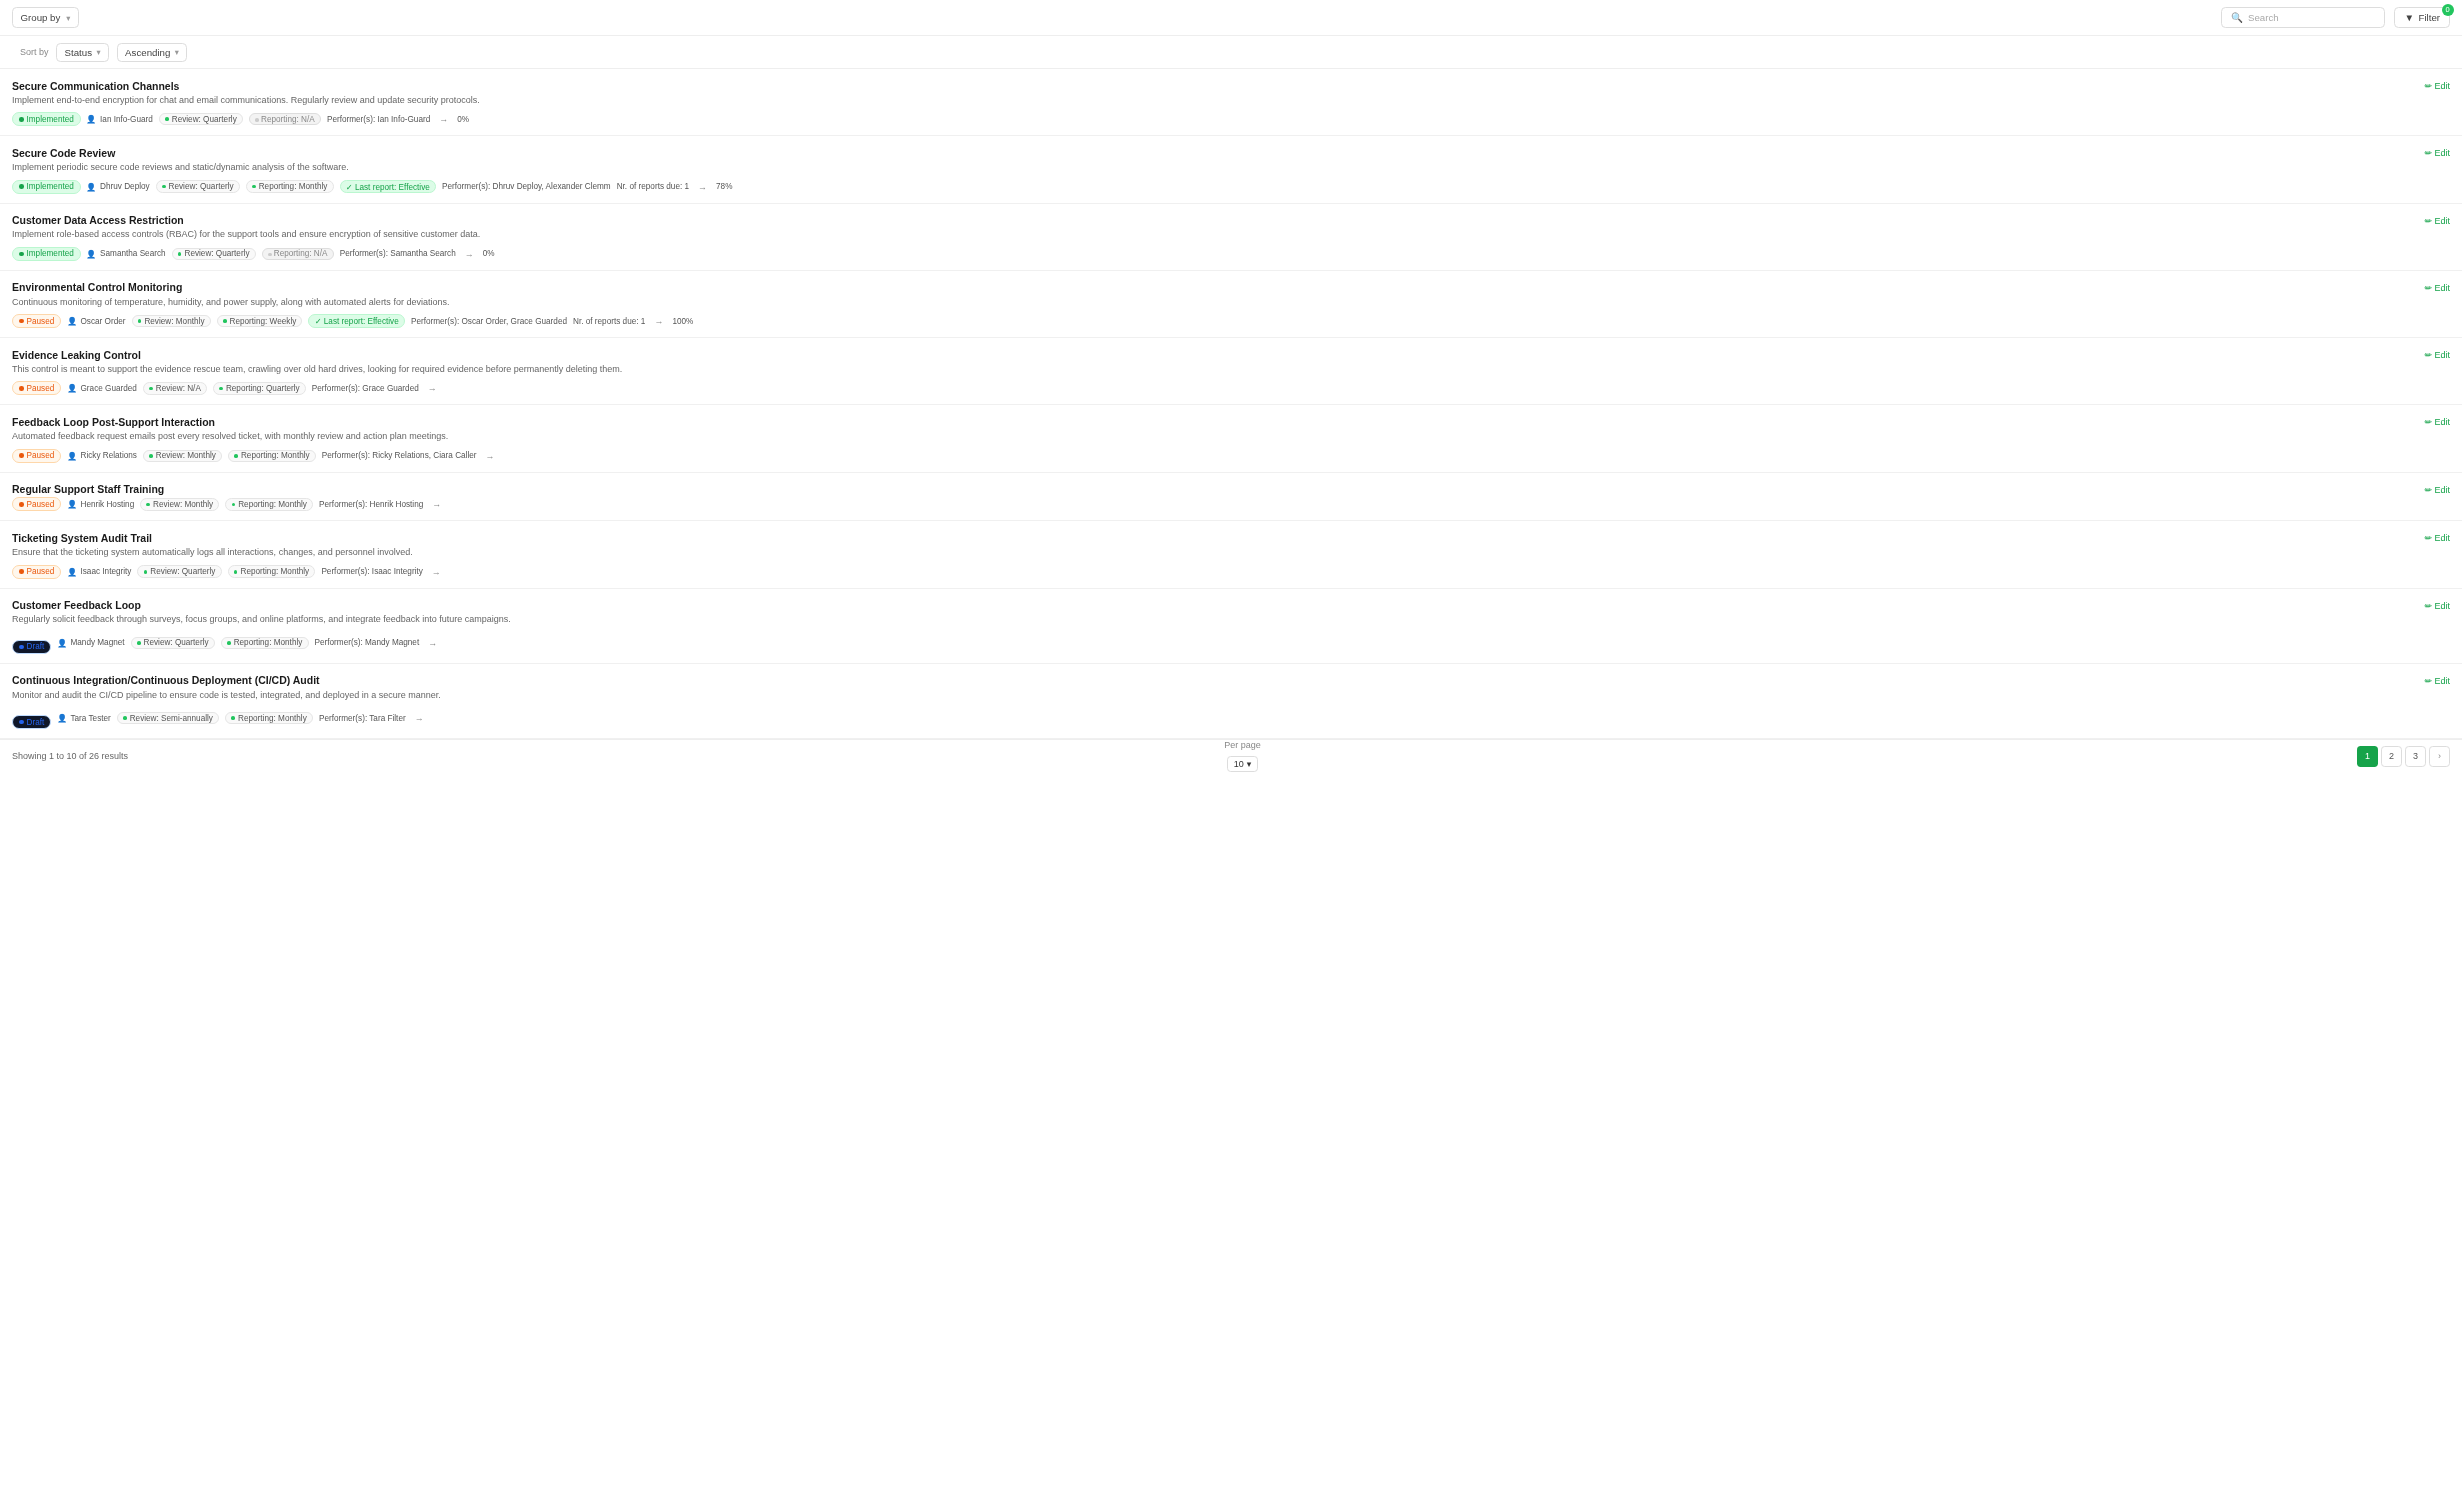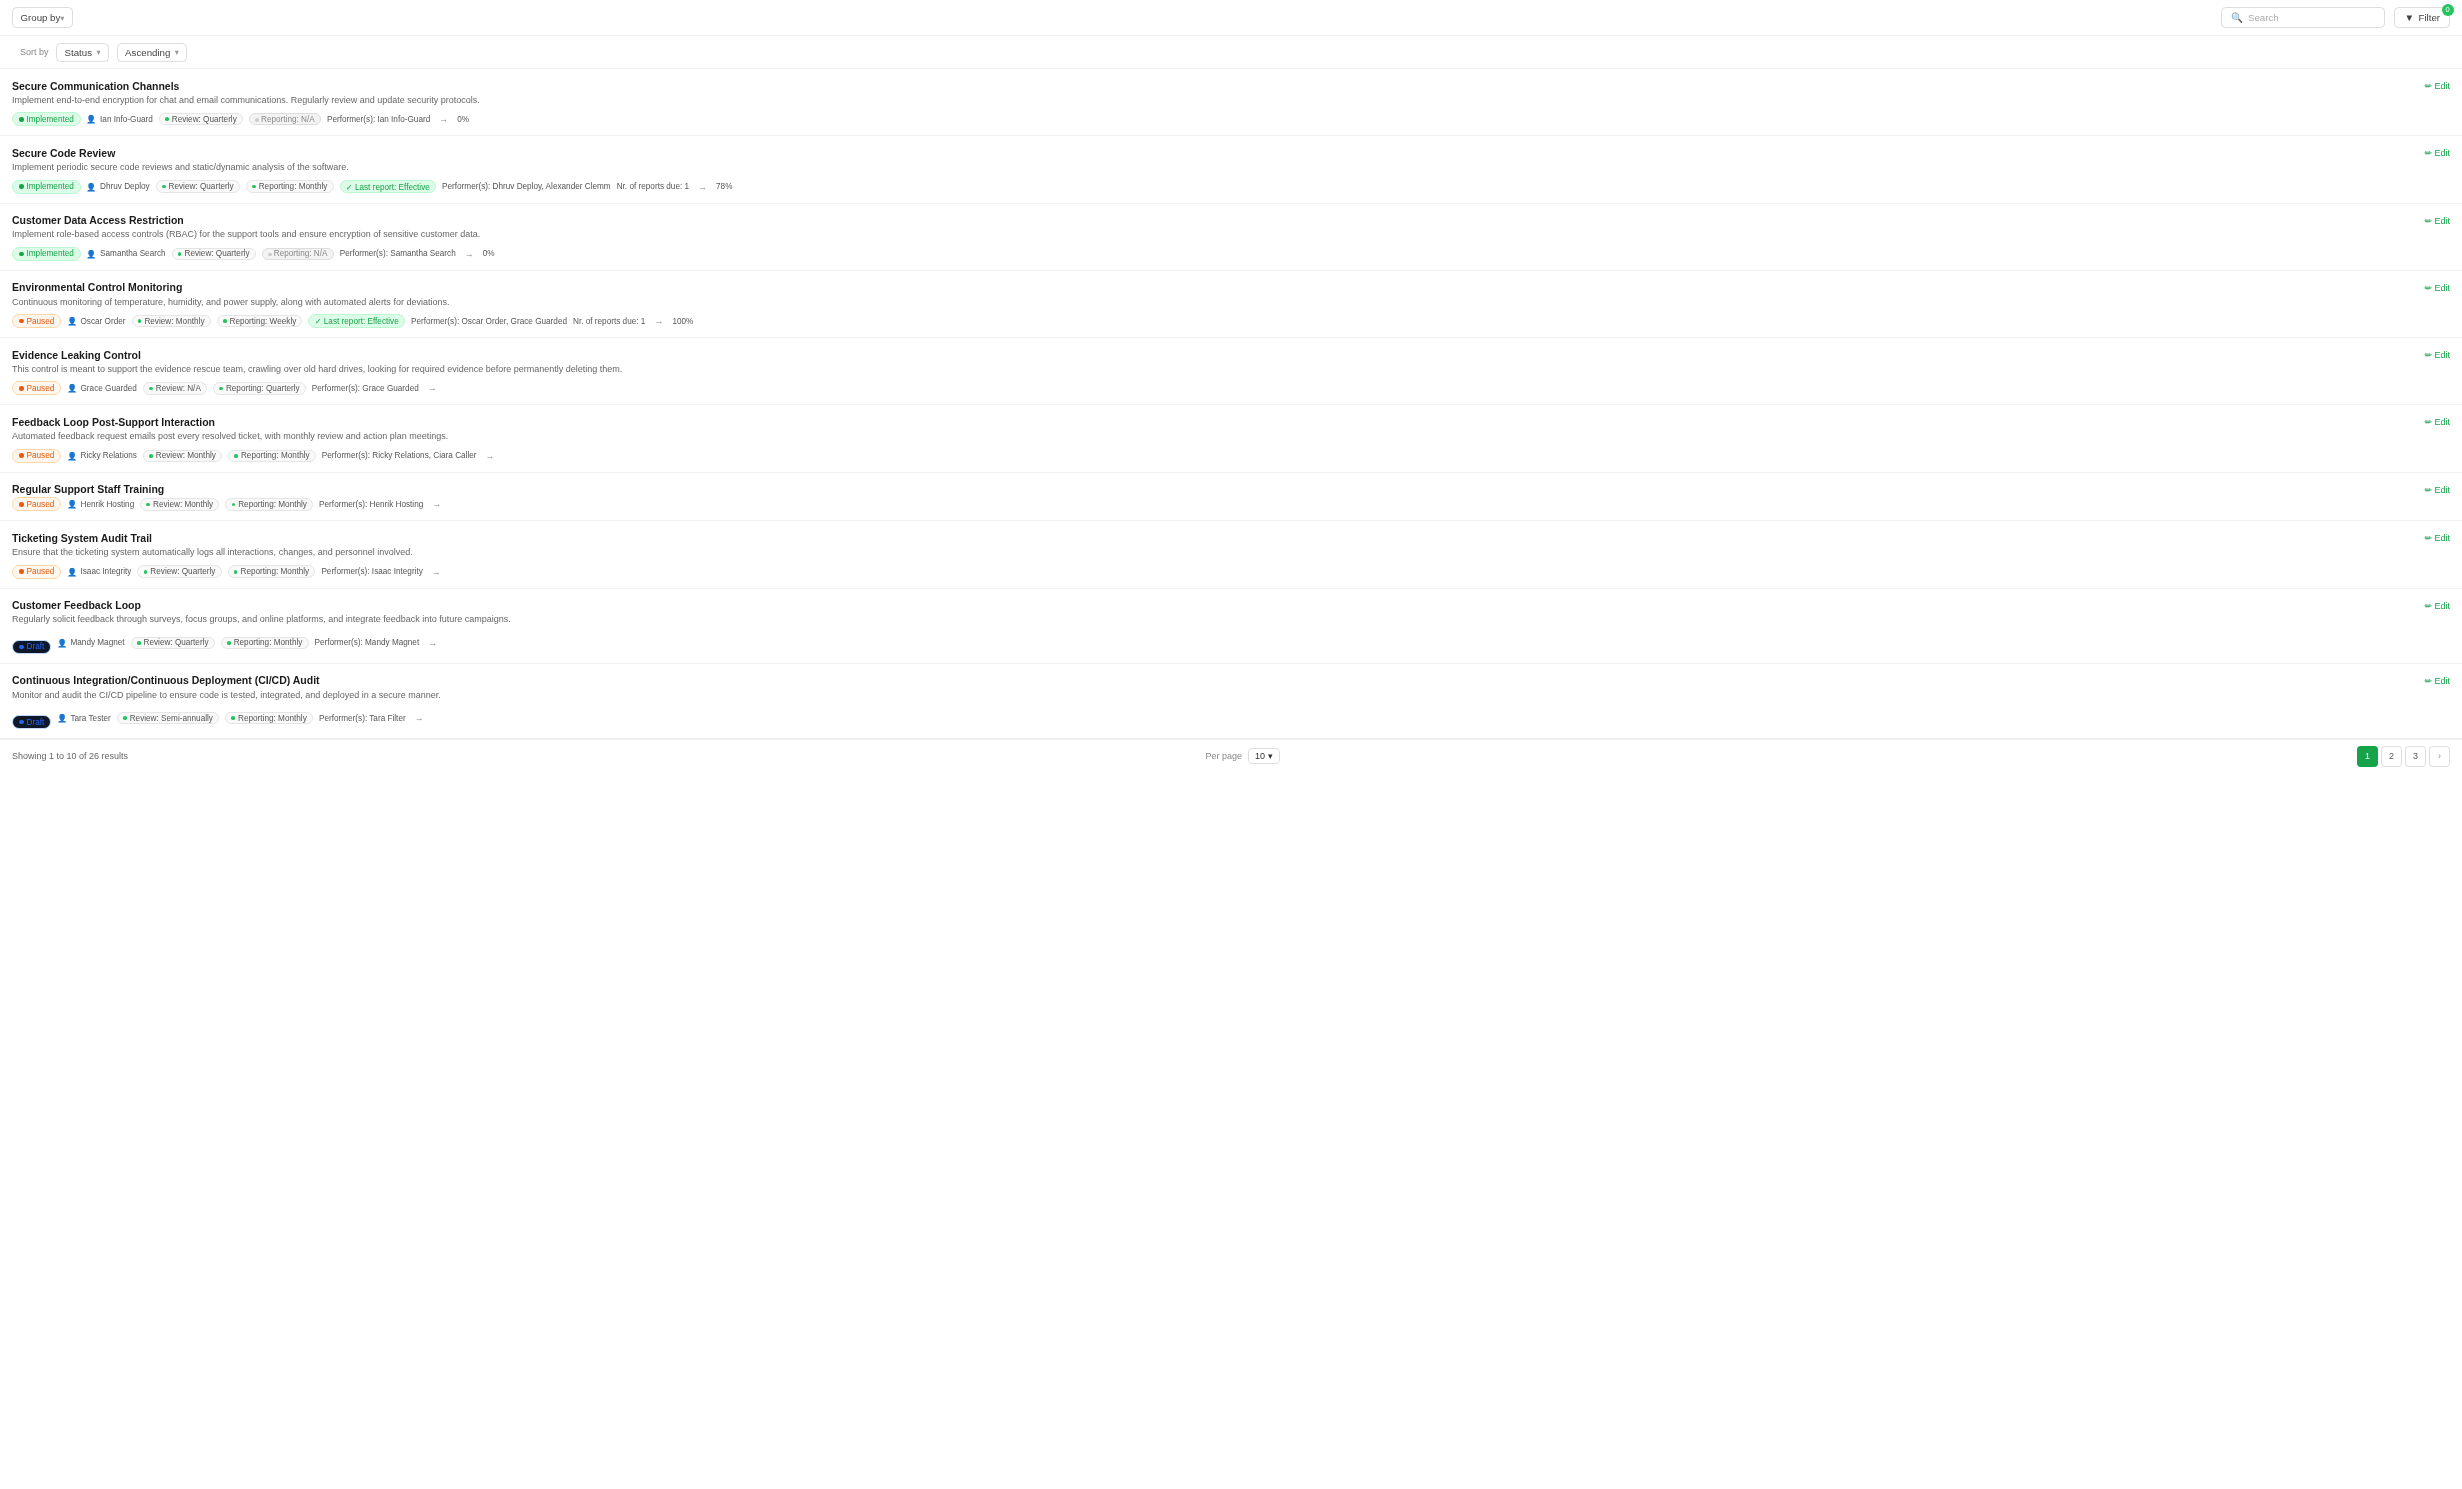--- a/index.html
+++ b/index.html
@@ -3,21 +3,21 @@
   <meta charset="utf-8">
   <style>
     * { box-sizing: border-box; margin: 0; padding: 0; }
     body { font-family: -apple-system, BlinkMacSystemFont, 'Segoe UI', sans-serif; background: #fff; color: #333; font-size: 9.7px; }
 
     .top-bar {
       display: flex; align-items: center; justify-content: space-between;
       padding: 6px 12px; border-bottom: 0.7px solid #eee; height: 36px;
     }
     .group-by-select {
-      display: flex; align-items: center; 
+      display: flex; align-items: center; gap: 6px;
       border: 0.7px solid #ddd; border-radius: 4.5px; padding: 3.7px 7.5px;
       cursor: pointer; font-size: 9.7px; color: #444;
     }
     .group-by-select .chevron { color: #999; font-size: 8.2px; }
 
     .top-bar-right { display: flex; align-items: center; gap: 9px; }
     .search-box {
       display: flex; align-items: center; gap: 4.5px;
       border: 0.7px solid #ddd; border-radius: 4.5px; padding: 3.7px 9px;
       width: 164px; color: #aaa; font-size: 9.7px;
@@ -98,21 +98,21 @@
       color: #16a34a; font-size: 9px; font-weight: 500; cursor: pointer;
       background: none; border: none;
     }
 
     .footer {
       display: flex; align-items: center; justify-content: space-between;
       padding: 7.5px 12px; border-top: 0.7px solid #eee; height: 33px;
       position: sticky; bottom: 0; background: #fff;
     }
     .footer-left { font-size: 9px; color: #666; }
-    .footer-center { display: flex; align-items: center; gap: 6px; }
+    .footer-center { display: flex; align-items: center; gap: 6px; flex-direction: column; }
     .per-page-label { font-size: 9px; color: #888; }
     .per-page-select {
       display: flex; align-items: center; gap: 3px;
       border: 0.7px solid #ddd; border-radius: 3.7px; padding: 2.2px 6px;
       font-size: 9px; cursor: pointer;
     }
     .pagination { display: flex; align-items: center; gap: 3px; }
     .page-btn {
       width: 21px; height: 21px; display: flex; align-items: center; justify-content: center;
       border-radius: 3.7px; font-size: 9px; cursor: pointer; border: 0.7px solid transparent;

